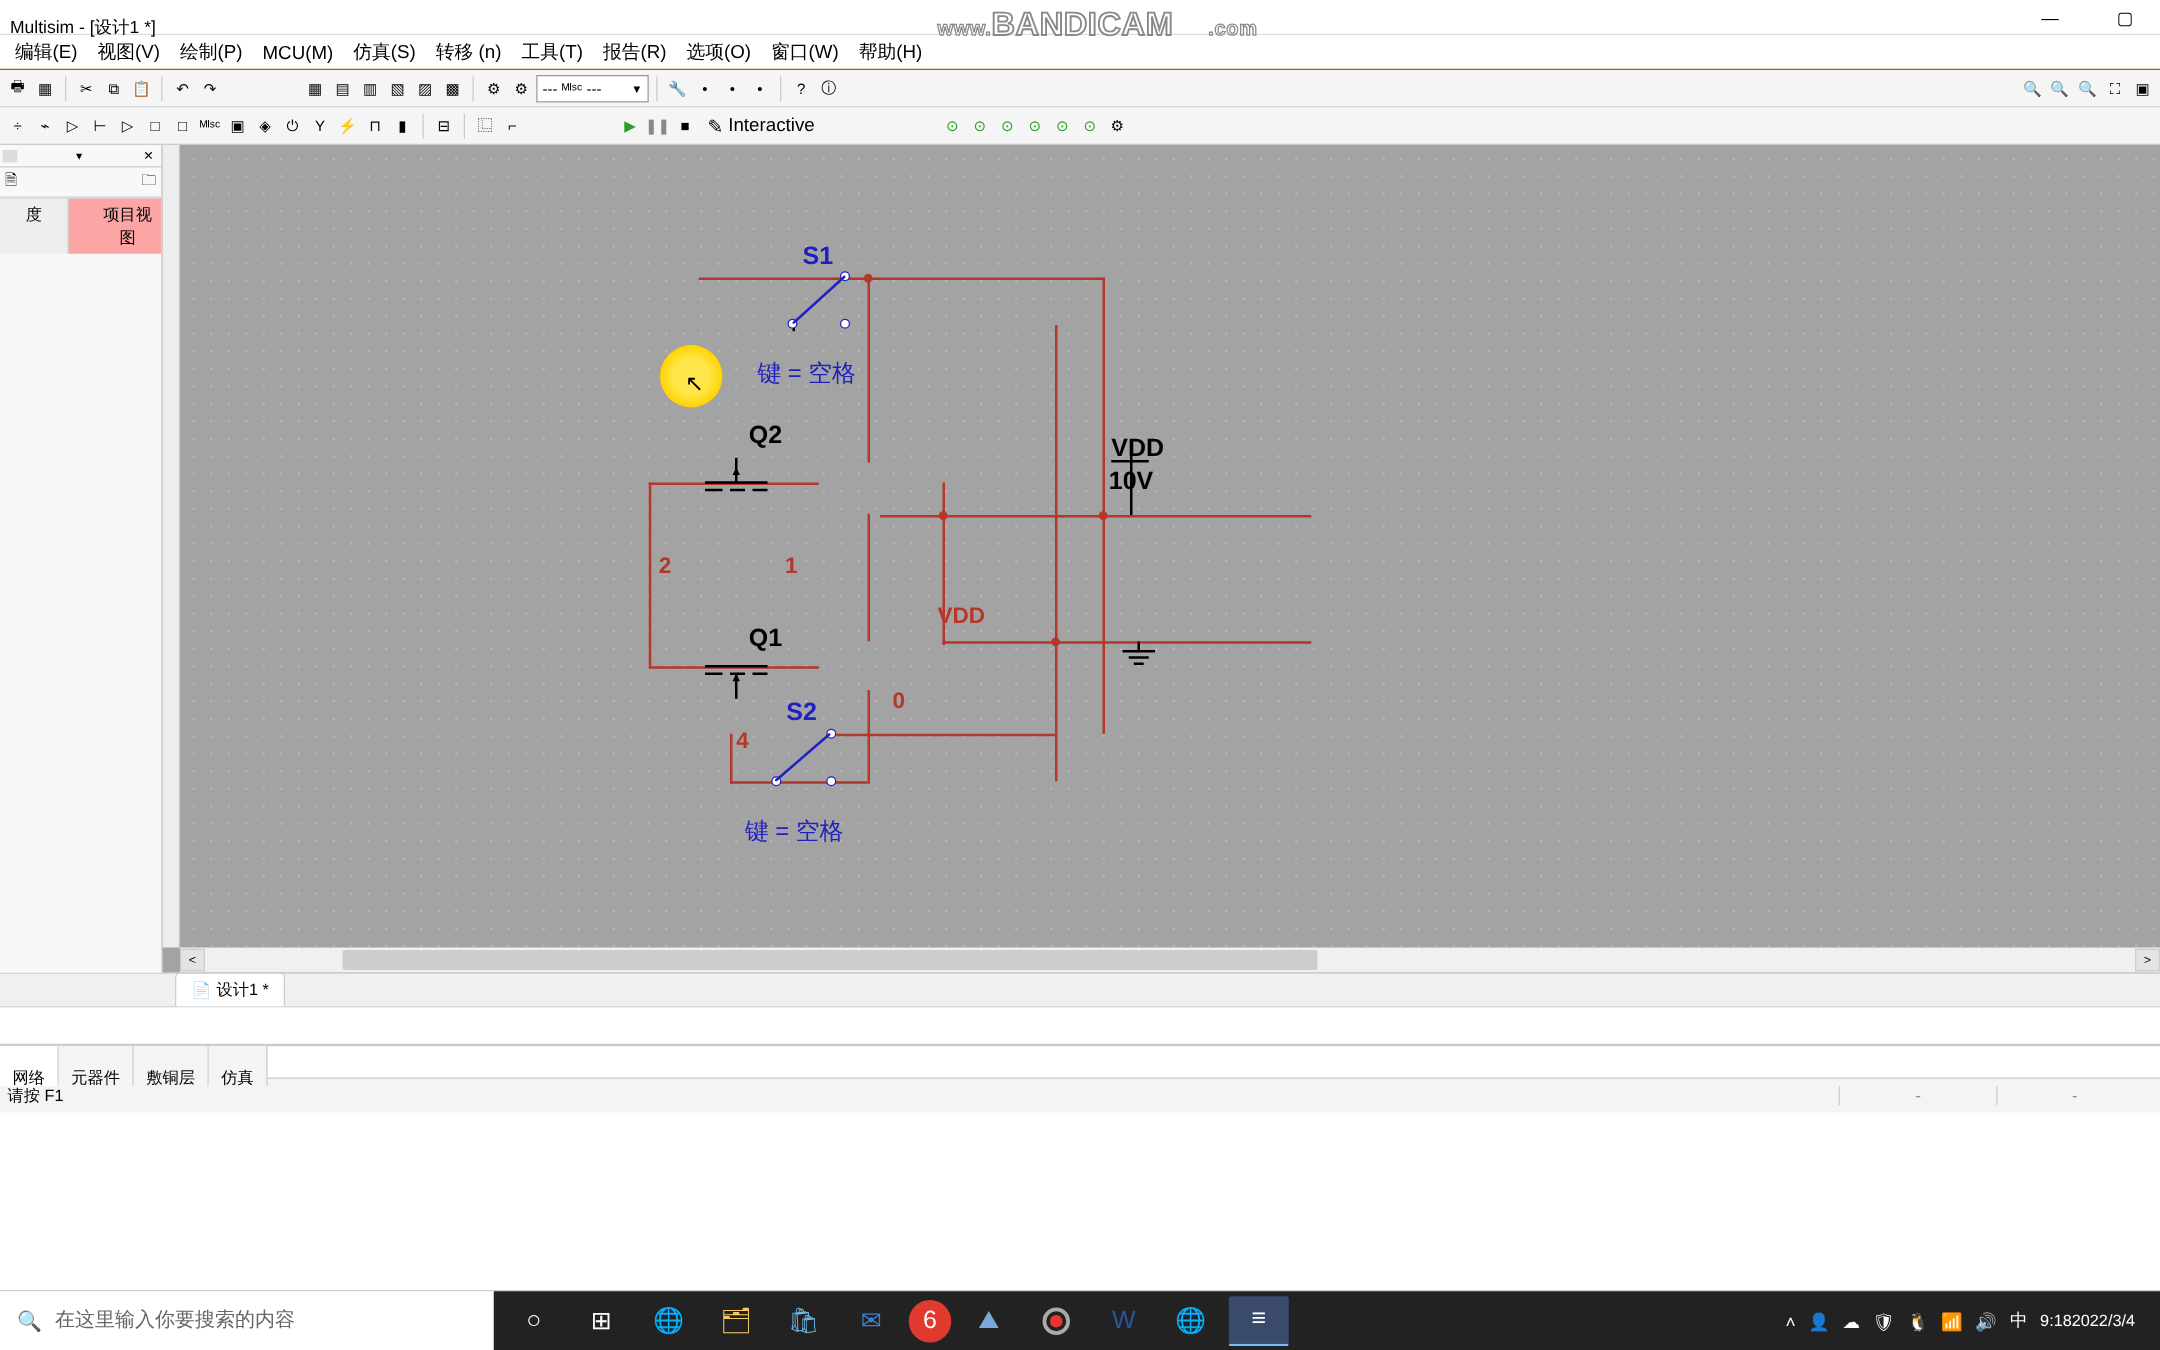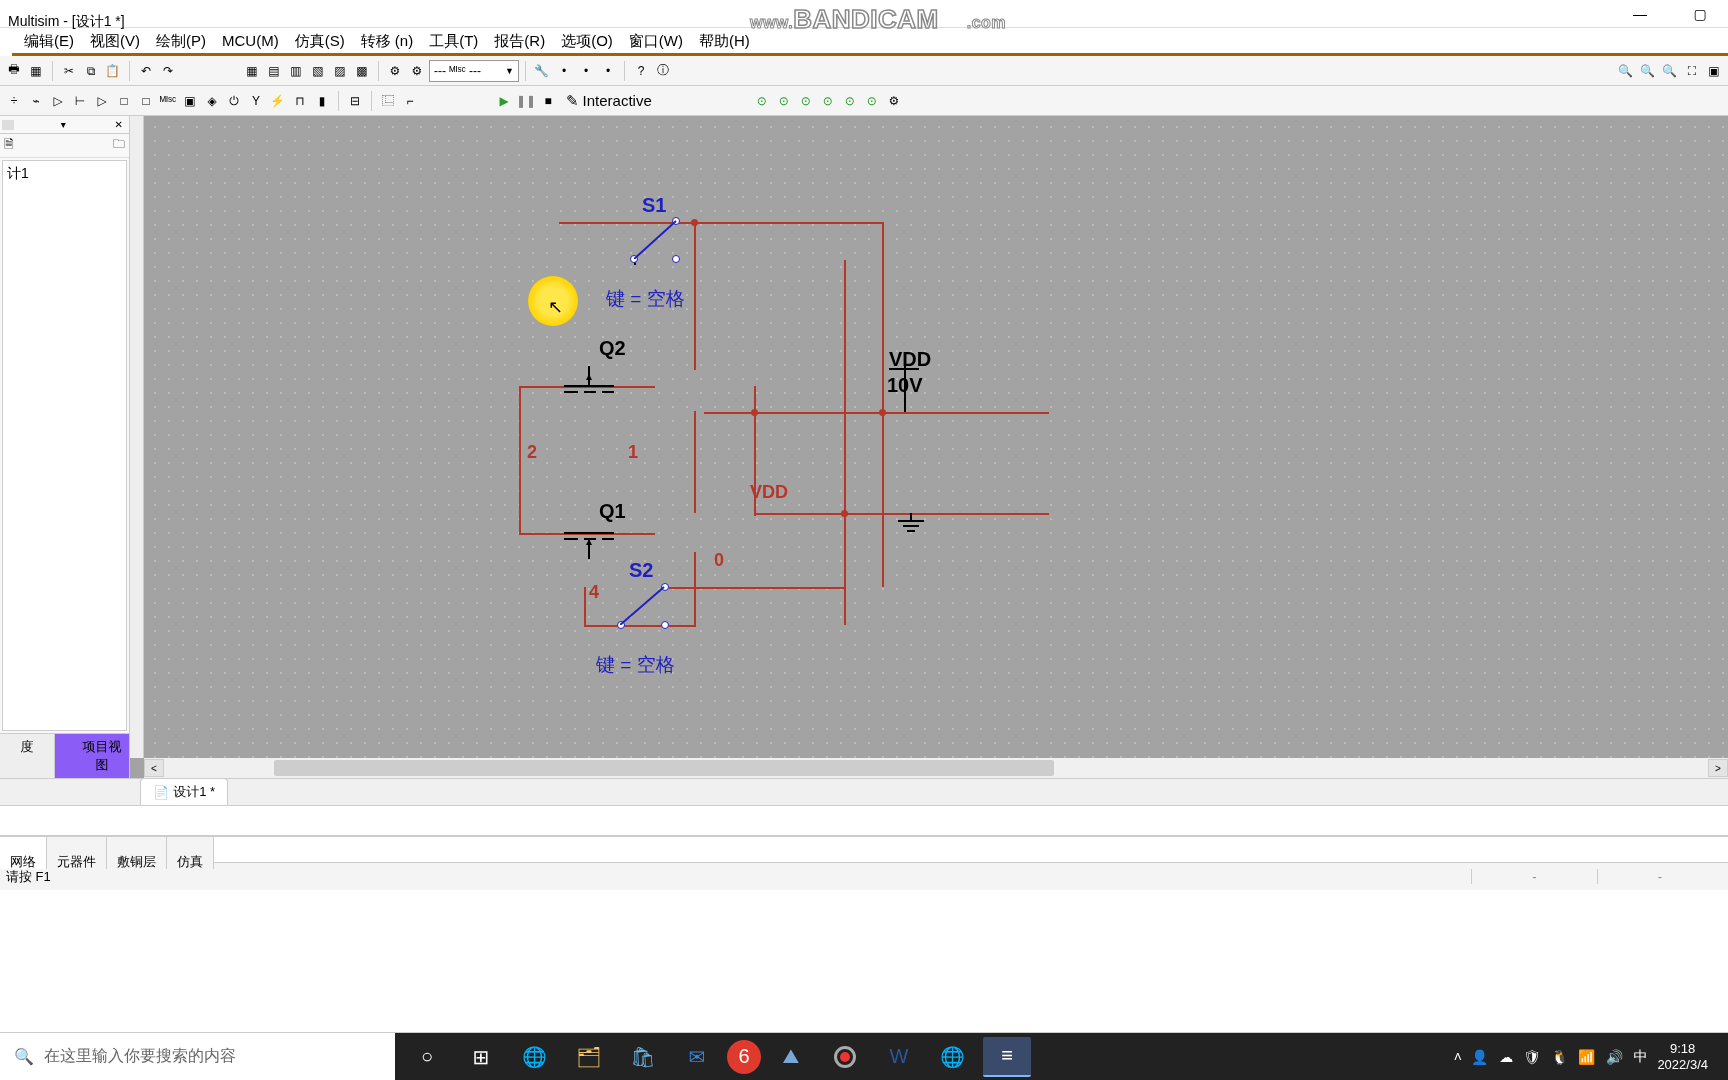--- a/index.html
+++ b/index.html
@@ -5,41 +5,41 @@
 * { margin: 0; padding: 0; box-sizing: border-box; font-family: "Microsoft YaHei", "SimSun", Arial, sans-serif; }
 body { background: #fff; width: 1728px; height: 1080px; overflow: hidden; font-size: 12px; }
 
 
 .titlebar { height: 28px; background: #fff; display: flex; align-items: center; padding: 0 8px; border-bottom: 1px solid #ddd; }
 .titlebar .title { font-size: 14px; margin-top: 16px; }
 .titlebar .win-btns { margin-left: auto; display: flex; gap: 20px; }
 .titlebar .win-btn { width: 40px; height: 20px; display: flex; align-items: center; justify-content: center; font-size: 14px; cursor: default; }
 
 
-.menubar { height: 28px; background: #fff; display: flex; align-items: flex-start; padding: 0 4px; border-bottom: 3px solid #a16207; margin-left: 12px; }
+.menubar { height: 28px; background: #fff; display: flex; align-items: flex-end; padding: 0 4px; border-bottom: 1px solid #a16207; }
 .menubar .menuitem { padding: 4px 8px; font-size: 15px; cursor: default; }
 
 
 .toolbar { height: 30px; background: #f5f5f5; border-bottom: 1px solid #ccc; display: flex; align-items: center; padding: 0 4px; gap: 2px; }
 .tb-btn { width: 20px; height: 20px; display: flex; align-items: center; justify-content: center; font-size: 12px; cursor: default; border: 1px solid transparent; }
 .tb-sep { width: 1px; height: 20px; background: #ccc; margin: 0 4px; }
 .tb-combo { height: 22px; border: 1px solid #999; background: #fff; padding: 0 4px; display: flex; align-items: center; font-size: 12px; min-width: 90px; }
 .tb-combo .caret { margin-left: auto; font-size: 9px; }
 .interactive-label { font-size: 15px; display: flex; align-items: center; gap: 4px; padding: 0 6px; }
 
 
 .main { display: flex; height: 662px; }
 .leftpanel { width: 130px; background: #f8f8f8; border-right: 1px solid #ccc; display: flex; flex-direction: column; }
 .leftpanel .topstrip { height: 18px; border-bottom: 1px solid #ccc; display: flex; align-items: center; padding: 0 2px; }
 .leftpanel .topstrip .xbtn { margin-left: auto; font-size: 10px; padding: 0 4px; }
 .leftpanel .iconrow { height: 24px; display: flex; align-items: center; padding: 0 4px; gap: 4px; border-bottom: 1px solid #ddd; }
 .leftpanel .tree { flex: 1; padding: 4px; font-size: 14px; background:#fff; border:1px solid #ccc; margin:2px;}
 .leftpanel .bottomtabs { display: flex; border-top: 1px solid #ccc; }
 .leftpanel .bottomtabs .tab { flex: 1; padding: 4px; text-align: center; font-size: 13px; border-right: 1px solid #ccc; background: #eee; }
-.leftpanel .bottomtabs .tab:last-child { border-right: none; background: #8b5cf6; padding-left: 24px; }
+.leftpanel .bottomtabs .tab:last-child { border-right: none; background: #fca5a5; padding-left: 24px; }
 
 
 .canvas-wrap { flex: 1; position: relative; background: #a3a3a3; overflow: hidden; }
 .canvas {
   position: absolute; left: 14px; top: 0; right: 0; bottom: 20px;
   background-image: radial-gradient(circle, #bbb 0.8px, transparent 0.8px);
   background-size: 14px 14px;
   background-position: 4px 4px;
 }
 .canvas-ruler-v { position:absolute; left:0; top:0; width:14px; bottom:20px; background:#eee; border-right:1px solid #ccc;}
@@ -59,21 +59,21 @@
 .bottomtabs2 .tab.active { background:#fff;}
 .statusbar { height: 28px; background: #f4f4f4; border-top:1px solid #ccc; display:flex; align-items:center; padding:0 6px; font-size:13px;}
 .statusbar .cell { padding:0 60px; border-left:1px solid #ccc; margin-left:auto; color:#888;}
 
 
 .taskbar { position: fixed; bottom: 0; left: 0; right: 0; height: 48px; background: #e4e4e4; display:flex; align-items:center; border-top: 1px solid #ccc;}
 .searchbox { width: 395px; height: 48px; background:#fff; display:flex; align-items:center; padding:0 14px; font-size:16px; color:#666; gap:10px;}
 .taskicons { flex:1; height:48px; background: #222; display:flex; align-items:center; padding:0 8px; gap:6px;}
 .taskicon { width:48px; height:40px; display:flex; align-items:center; justify-content:center; font-size:20px; cursor:default; color:#fff; border-radius:2px;}
 .tray { margin-left:auto; display:flex; align-items:center; gap:10px; padding:0 12px; color:#fff;}
-.tray-time { display:flex; flex-direction:column; align-items:center; font-size:13px; line-height:1.2;}
+.tray-time { display:flex; flex-direction:row; align-items:center; font-size:13px; line-height:1.2;}
 .tray-icon { font-size:14px; }
 
 
 .watermark { position: fixed; top: 4px; left: 50%; transform: translateX(-50%); font-family: Arial Black, Arial; font-size: 26px; font-weight: 900; color: #fff; -webkit-text-stroke: 1.5px #888; letter-spacing: 0.5px; z-index: 200; pointer-events:none;}
 .watermark .www { font-size:16px; font-weight:bold;margin-left:28px; -webkit-text-stroke:1px #888;}
 .wire { position:absolute; background:#b5372a;}
 .node-label { position:absolute; color:#b5372a; font-size:18px; font-weight:bold;}
 .comp-label { position:absolute; color:#2020c0; font-size:20px; font-weight:bold;}
 .text-label { position:absolute; color:#2020c0; font-size:19px;}
 .black-label { position:absolute; color:#000; font-size:20px; font-weight:bold;}
@@ -195,23 +195,20 @@
   <div class="leftpanel">
     <div class="topstrip">
       <span style="width:12px;height:10px;background:#ddd;margin-right:2px"></span>
       <span class="xbtn">▾</span>
       <span class="xbtn">✕</span>
     </div>
     <div class="iconrow">
       <span>🗎</span>
       <span style="margin-left:auto">🗀</span>
     </div>
-    <div class="tree">
-      <div>计1</div>
-    </div>
     <div class="bottomtabs">
       <div class="tab">度</div>
       <div class="tab">项目视图</div>
     </div>
   </div>
 
   <div class="canvas-wrap">
     <div class="canvas-ruler-v"></div>
     <div class="canvas">
 

